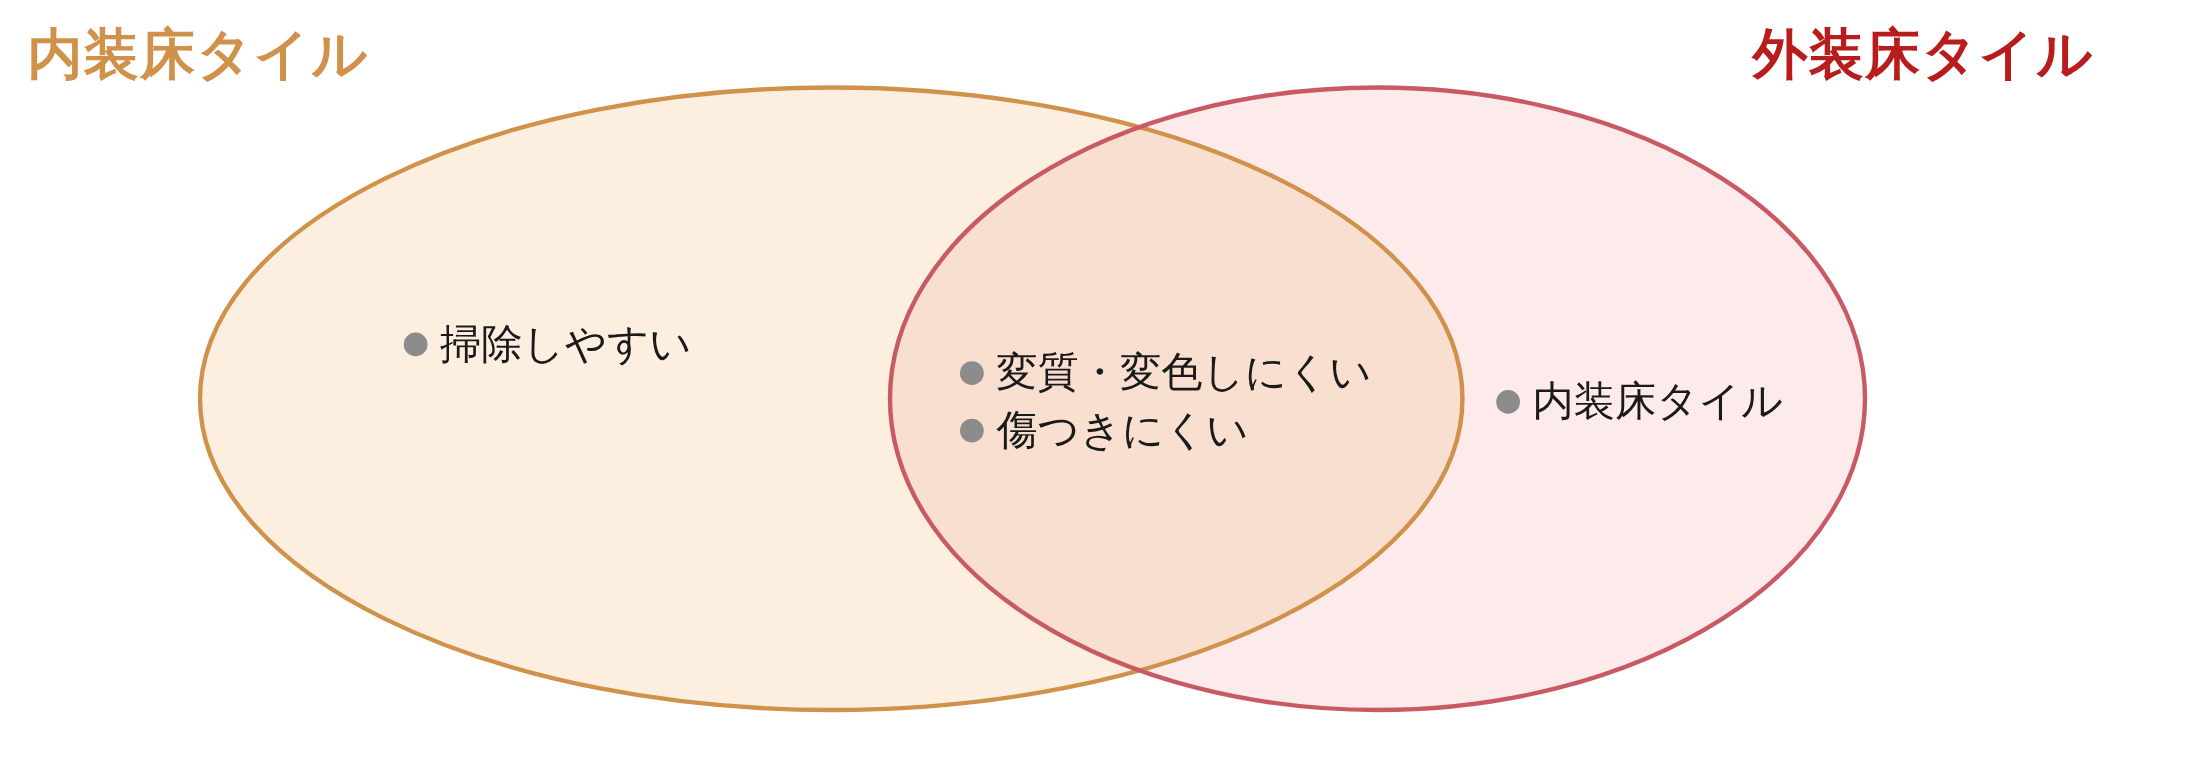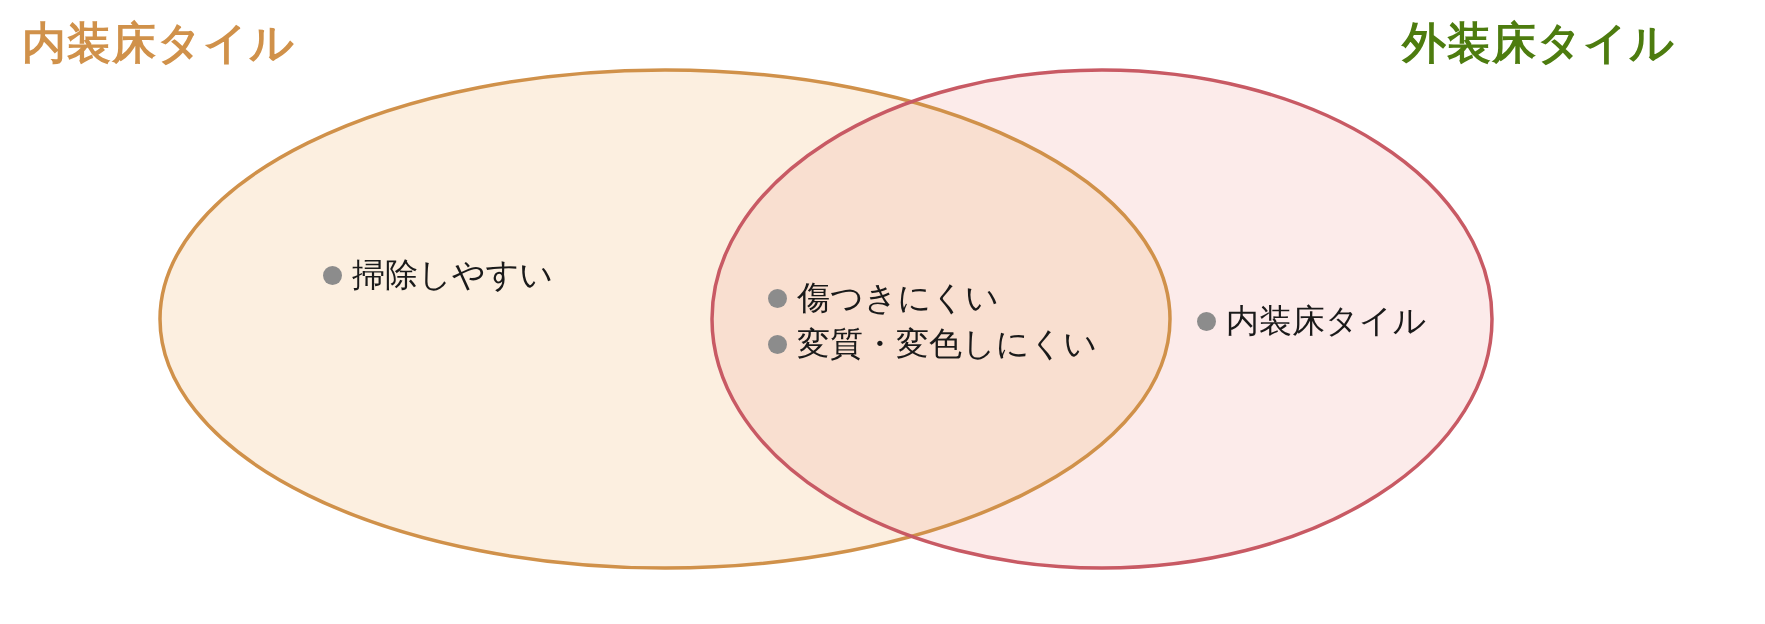--- a/index.html
+++ b/index.html
@@ -1,21 +1,21 @@
 <!DOCTYPE html>
 <html><head>
 <meta charset="utf-8">
 <style>
   html, body { margin:0; padding:0; background:#ffffff; }
   body { width:1765px; height:624px; position:relative; overflow:hidden;
          font-family:"DejaVu Sans", "Liberation Sans", sans-serif; }
   .venn-svg { position:absolute; left:0; top:0; }
   .set-title { position:absolute; top:14px; font-size:44px; font-weight:bold; letter-spacing:1px; white-space:nowrap; }
   .title-left { left:22px; color:#d0914a; }
-  .title-right { left:1402px; color:#4d7c0f; }
+  .title-right { left:1402px; color:#b91c1c; }
   .region { position:absolute; color:#1a1a1a; font-size:33px; line-height:46px; }
   .item { display:flex; align-items:center; white-space:nowrap; }
   .bullet { width:19px; height:19px; border-radius:50%; background:#8c8c8c; margin-right:10px; flex:0 0 auto; }
   .cont { padding-left:29px; white-space:nowrap; }
   .region-left { left:323px; top:252px; }
   .region-overlap { left:768px; top:275px; }
   .region-right { left:1197px; top:298px; }
 </style>
 </head>
 <body>
@@ -39,25 +39,25 @@
 <div class="region region-left">
   <div class="item">
     <span class="bullet"></span>
     <span>掃除しやすい</span>
   </div>
 </div>
 
 <div class="region region-overlap">
   <div class="item">
     <span class="bullet"></span>
-    <span>傷つきにくい</span>
+    <span>変質・変色しにくい</span>
   </div>
   <div class="item">
     <span class="bullet"></span>
-    <span>変質・変色しにくい</span>
+    <span>傷つきにくい</span>
   </div>
 </div>
 
 <div class="region region-right">
   <div class="item">
     <span class="bullet"></span>
     <span>内装床タイル</span>
   </div>
 </div>
 

